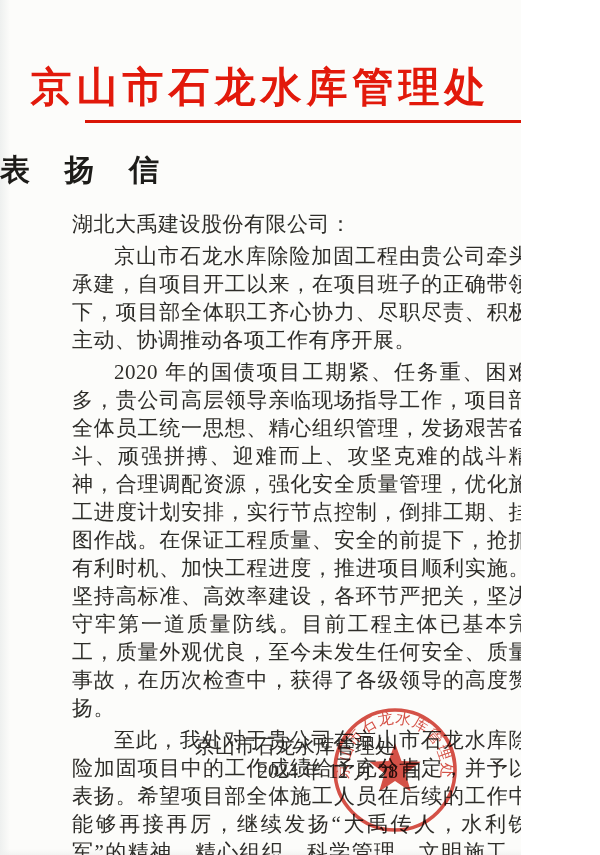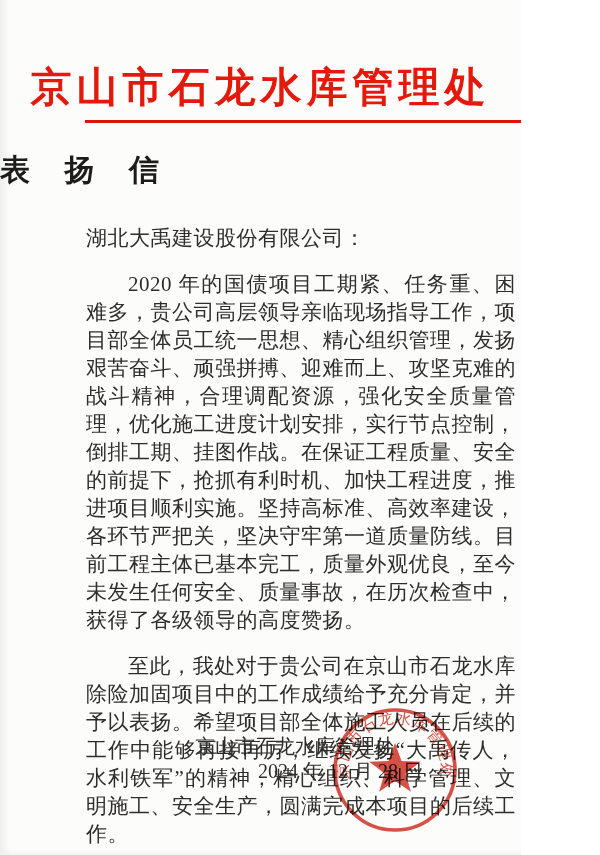--- a/index.html
+++ b/index.html
@@ -54,21 +54,21 @@
     position: absolute;
     top: 206px;
     left: 68px;
     width: 466px;
     font-size: 21px;
     line-height: 28px;
     text-align: justify;
     letter-spacing: 0.5px;
   }
   .body-text p {
-    margin: 18px;
+    margin: 4px;
   }
   .body-text p.indent {
     text-indent: 2em;
   }
   .signature-block {
     position: absolute;
     top: 734px;
     left: 0;
     right: 0;
     font-size: 20px;
@@ -99,20 +99,21 @@
 <div class="page">
 
   <h1 class="org-title">京山市石龙水库管理处</h1>
 
   <div class="red-rule"></div>
 
   <h2 class="letter-title">表 扬 信</h2>
 
   <div class="body-text">
     <p class="salutation">湖北大禹建设股份有限公司：</p>
+    <p class="indent">京山市石龙水库除险加固工程由贵公司牵头承建，自项目开工以来，在项目班子的正确带领下，项目部全体职工齐心协力、尽职尽责、积极主动、协调推动各项工作有序开展。</p>
     <p class="indent">2020 年的国债项目工期紧、任务重、困难多，贵公司高层领导亲临现场指导工作，项目部全体员工统一思想、精心组织管理，发扬艰苦奋斗、顽强拼搏、迎难而上、攻坚克难的战斗精神，合理调配资源，强化安全质量管理，优化施工进度计划安排，实行节点控制，倒排工期、挂图作战。在保证工程质量、安全的前提下，抢抓有利时机、加快工程进度，推进项目顺利实施。坚持高标准、高效率建设，各环节严把关，坚决守牢第一道质量防线。目前工程主体已基本完工，质量外观优良，至今未发生任何安全、质量事故，在历次检查中，获得了各级领导的高度赞扬。</p>
     <p class="indent">至此，我处对于贵公司在京山市石龙水库除险加固项目中的工作成绩给予充分肯定，并予以表扬。希望项目部全体施工人员在后续的工作中能够再接再厉，继续发扬“大禹传人，水利铁军”的精神，精心组织、科学管理、文明施工、安全生产，圆满完成本项目的后续工作。</p>
   </div>
 
   <div class="signature-block">
     <div class="sig-org">京山市石龙水库管理处</div>
     <div class="sig-date">2024 年 12 月 28 日</div>
   </div>
 
   <svg class="seal" viewBox="0 0 130 130" aria-hidden="true">

